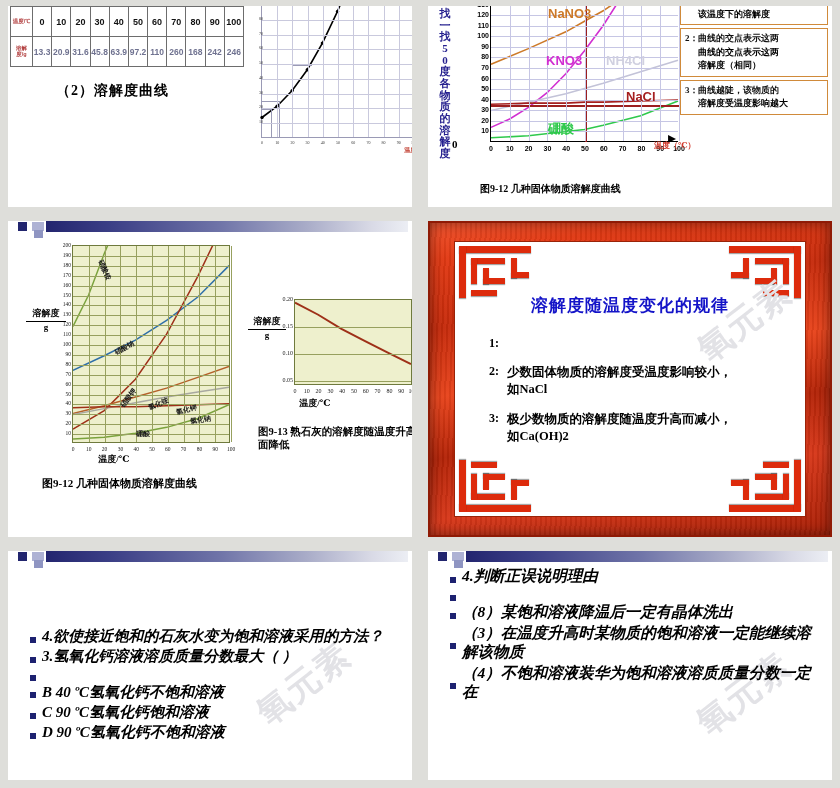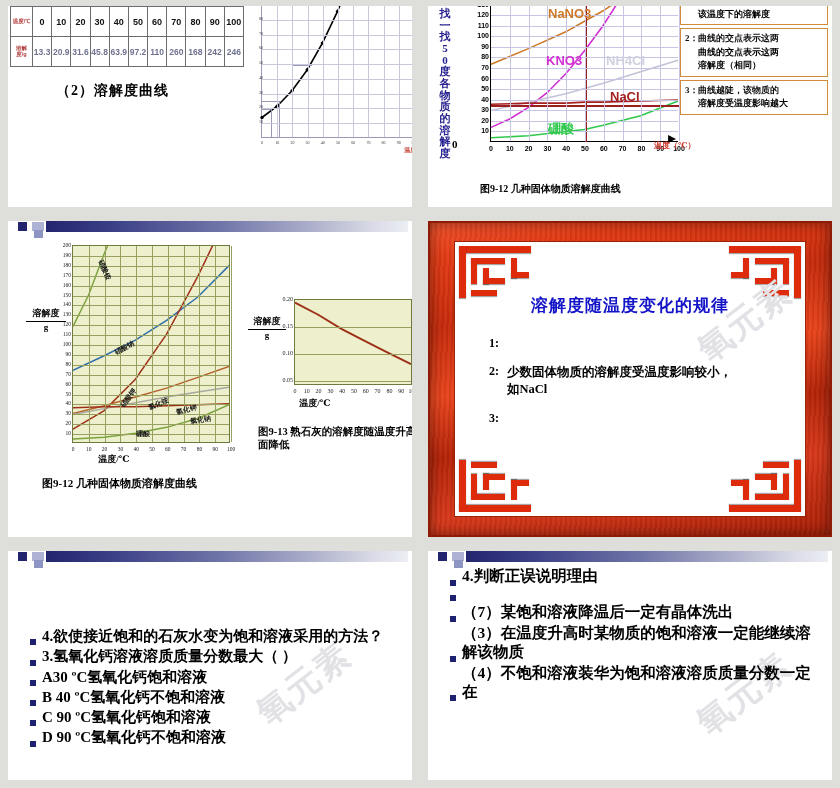--- a/index.html
+++ b/index.html
@@ -156,21 +156,21 @@
     font-family: "Liberation Serif", serif; }
   .s4item { display: flex; margin-bottom: 13px; }
   .s4item .n { width: 18px; flex: 0 0 18px; font-size: 12px; font-weight: bold; }
   .s4item .t { font-size: 12.5px; font-weight: bold; line-height: 1.35; }
   .s4item .t .sub { display: block; }
 
   
   .qlist { position: absolute; left: 22px; right: 10px; }
   .q5 { top: 76px; }
   .q6 { top: 16px; }
-  .qrow { display: flex; align-items: flex-end; margin-bottom: 2px; }
+  .qrow { display: flex; align-items: center; margin-bottom: 2px; font-style: italic; }
   .bullet { width: 6px; height: 6px; background: #1d2170; flex: 0 0 6px; margin: 7px 6px 0 0; }
   .qtext { font-size: 15px; font-weight: bold; color: #000; line-height: 1.22;
     font-family: "Liberation Serif", serif; }
   .q6 .qtext { font-size: 15.5px; }
 </style>
 </head>
 <body>
 
 <div class="grid">
 
@@ -353,21 +353,21 @@
             <div class="ylab" style="top: 27.7143px;">110</div>
             <div class="gh" style="top: 21.1429px;"></div>
             <div class="ylab" style="top: 17.1429px;">120</div>
             <div class="ylab" style="top: 6.57143px;">130</div>
           </div>
         <div class="zero">0</div>
         <div class="xttl">温度（℃）</div>
         <div class="clab" style="left:86px;top:16px;color:#cd7a29">NaNO3</div>
         <div class="clab" style="left:84px;top:63px;color:#d12fd1">KNO3</div>
         <div class="clab" style="left:144px;top:63px;color:#d0d0e0">NH4Cl</div>
-        <div class="clab" style="left:148px;top:99px;color:#a51f1f">NaCl</div>
+        <div class="clab" style="left:164px;top:99px;color:#a51f1f">NaCl</div>
         <div class="clab" style="left:86px;top:130px;color:#2fc94c">硼酸</div>
       </div>
       <div class="cap2">图9-12 几种固体物质溶解度曲线</div>
 
       <div class="notes" id="note-boxes">
           <div class="note">
             <div class="nl">
               <span class="nnum">1：</span>
               <span class="ntxt">曲线上的点表示该物质在</span>
             </div>
@@ -575,20 +575,21 @@
         <div class="s4list" id="s4-list">
             <div class="s4item">
               <div class="n">1:</div>
             </div>
             <div class="s4item">
               <div class="n">2:</div>
               <div class="t">少数固体物质的溶解度受温度影响较小，<span class="sub">如NaCl</span></div>
             </div>
             <div class="s4item">
               <div class="n">3:</div>
+              <div class="t">极少数物质的溶解度随温度升高而减小，<span class="sub">如Ca(OH)2</span></div>
             </div>
           </div>
       </div>
     </div>
   </div>
 
   <div class="cell">
     <div class="slide s5">
       <div class="hdr">
         <span class="sq1"></span>
@@ -601,21 +602,20 @@
           <div class="qrow">
             <span class="bullet"></span>
             <span class="qtext">4.欲使接近饱和的石灰水变为饱和溶液采用的方法？</span>
           </div>
           <div class="qrow">
             <span class="bullet"></span>
             <span class="qtext">3.氢氧化钙溶液溶质质量分数最大（  ）</span>
           </div>
           <div class="qrow">
             <span class="bullet"></span>
-            <span class="qtext">A30 ºC氢氧化钙饱和溶液</span>
           </div>
           <div class="qrow">
             <span class="bullet"></span>
             <span class="qtext">B 40 ºC氢氧化钙不饱和溶液</span>
           </div>
           <div class="qrow">
             <span class="bullet"></span>
             <span class="qtext">C 90 ºC氢氧化钙饱和溶液</span>
           </div>
           <div class="qrow">
@@ -638,21 +638,21 @@
       <div class="qlist q6" id="q6-list">
           <div class="qrow">
             <span class="bullet"></span>
             <span class="qtext">4.判断正误说明理由</span>
           </div>
           <div class="qrow">
             <span class="bullet"></span>
           </div>
           <div class="qrow">
             <span class="bullet"></span>
-            <span class="qtext">（7）某饱和溶液降温后一定有晶体洗出</span>
+            <span class="qtext">（8）某饱和溶液降温后一定有晶体洗出</span>
           </div>
           <div class="qrow">
             <span class="bullet"></span>
             <span class="qtext">（3）在温度升高时某物质的饱和溶液一定能继续溶解该物质</span>
           </div>
           <div class="qrow">
             <span class="bullet"></span>
             <span class="qtext">（4）不饱和溶液装华为饱和溶液溶质质量分数一定在</span>
           </div>
         </div>

